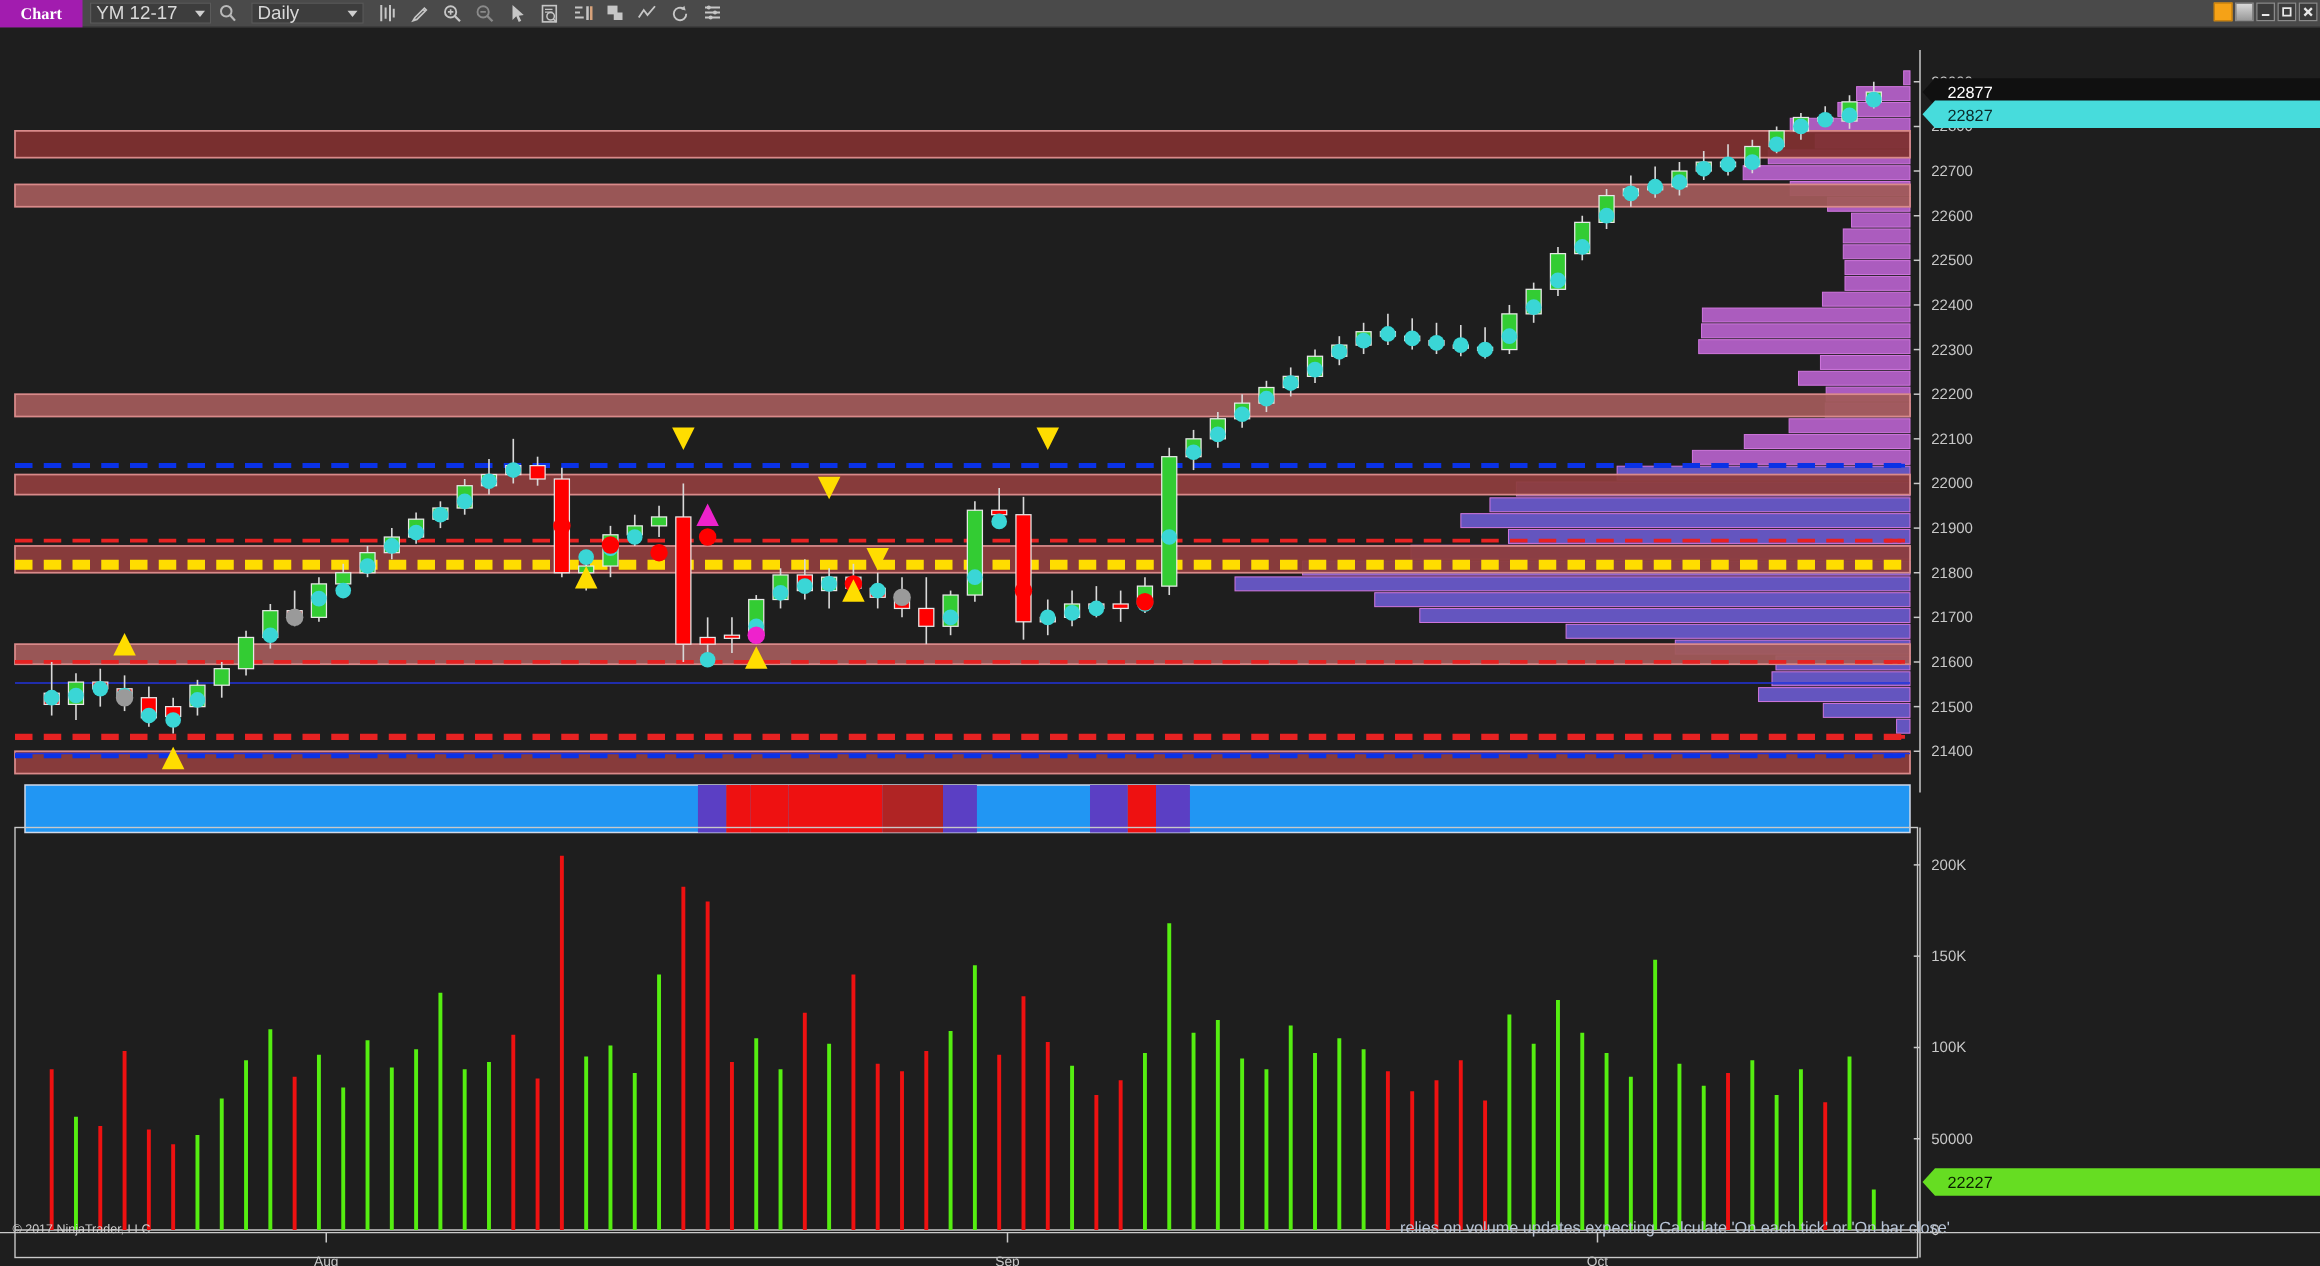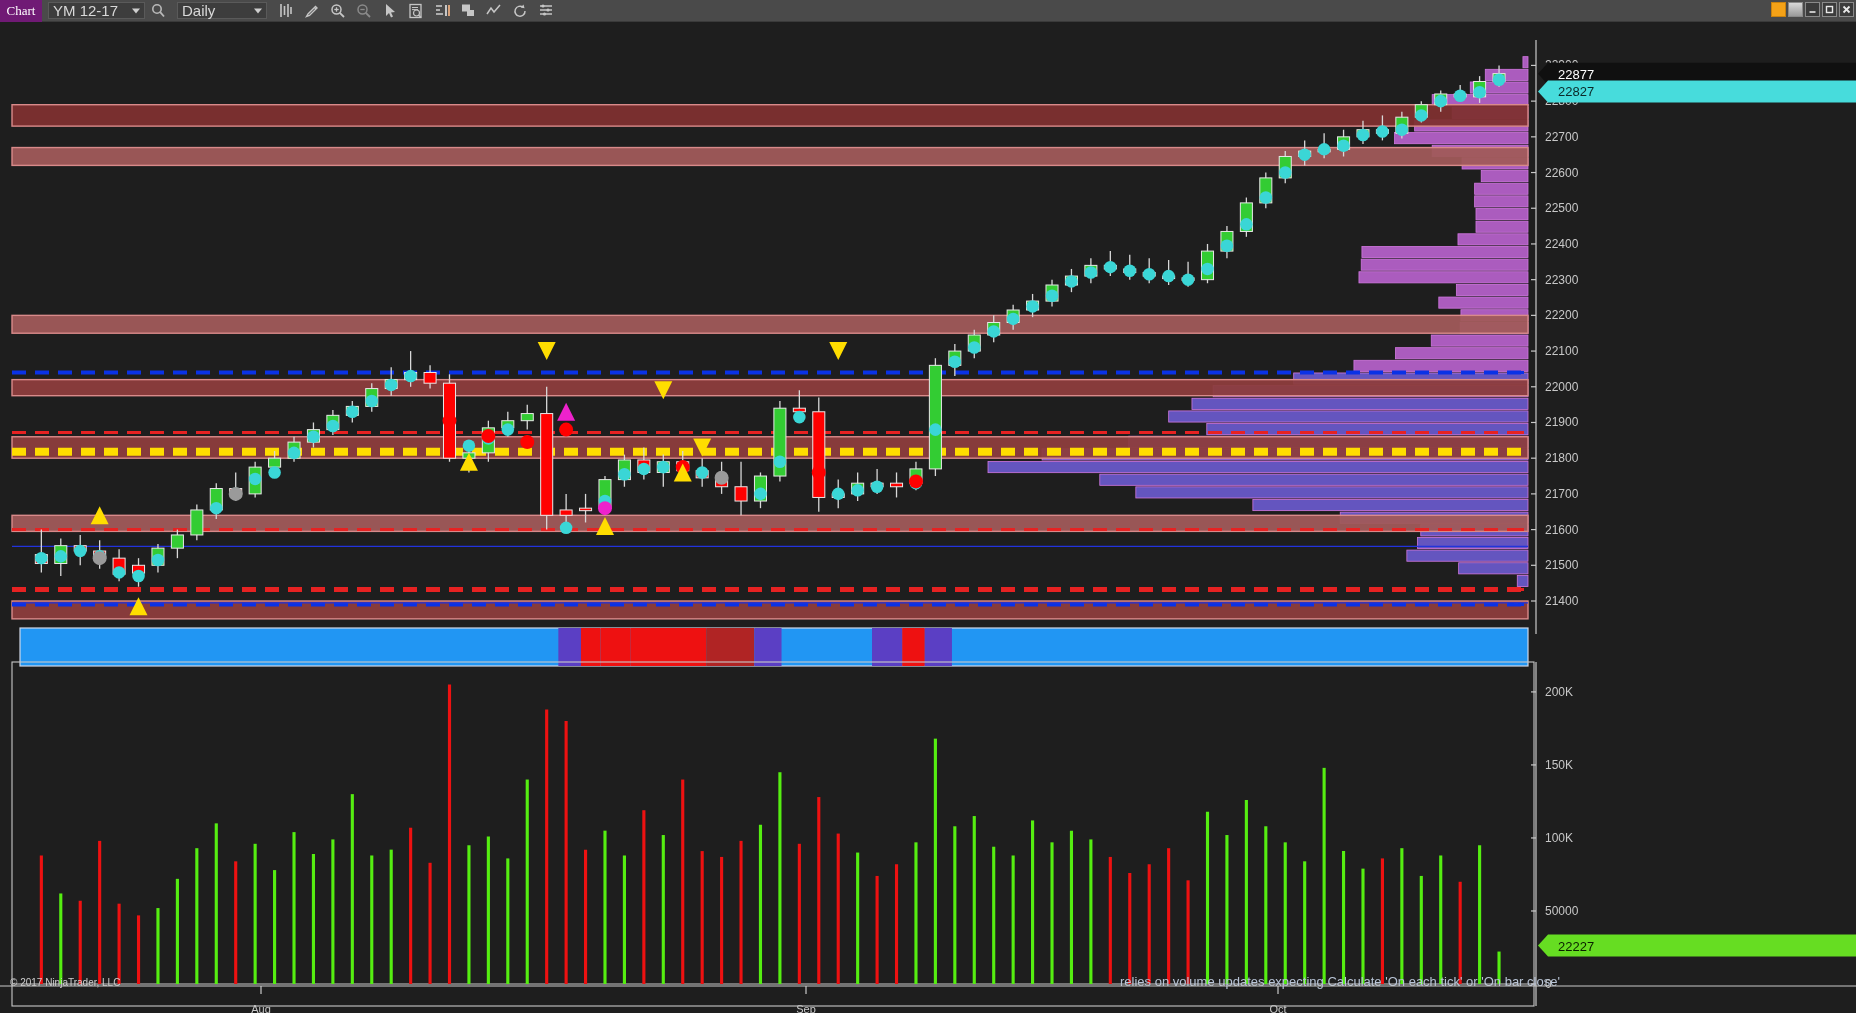--- a/index.html
+++ b/index.html
@@ -12,23 +12,24 @@
   .app { position: relative; width: 1856px; height: 1013px; background: #1e1e1e; }
 
   
   .toolbar {
     position: absolute; left: 0; top: 0; width: 1856px; height: 22px;
     background: #4a4a4a;
     display: flex; align-items: center;
     border-bottom: 1px solid #3a3a3a;
   }
   .chart-badge {
-    width: 42px; height: 22px; background: #701a75; color: #fff;
+    width: 66px; height: 22px; background: #a21caf; color: #fff;
     font-size: 13px; display: flex; align-items: center; justify-content: center;
     font-family: "Liberation Serif", serif;
+    font-weight: bold;
   }
   .tb-select {
     height: 17px; background: #3d3d3d; border: 1px solid #5a5a5a;
     color: #d8d8d8; font-size: 15px; display: flex; align-items: center;
     padding: 0 4px; position: relative; margin-left: 6px;
   }
   .tb-select.instr { width: 97px; }
   .tb-select.period { width: 90px; }
   .tb-select .caret {
     position: absolute; right: 4px; top: 50%; transform: translateY(-50%);

